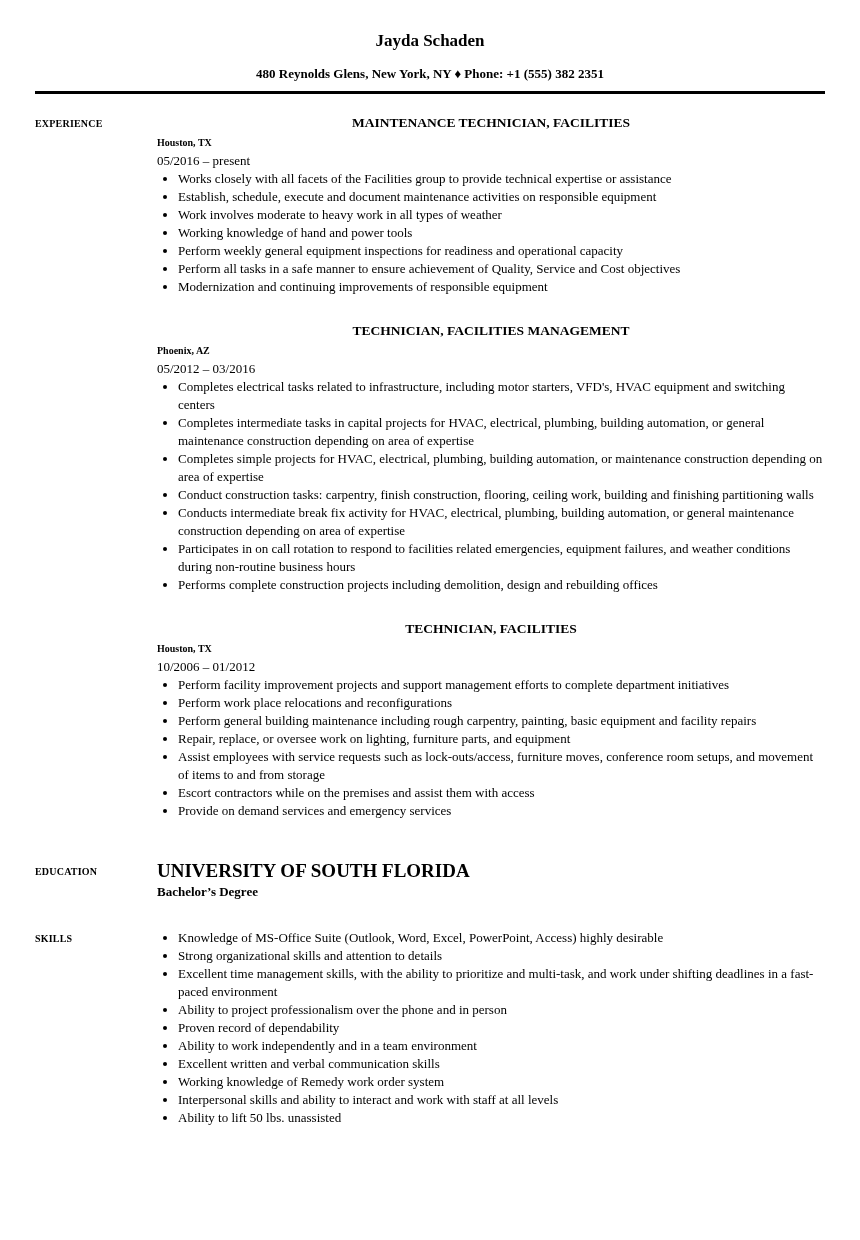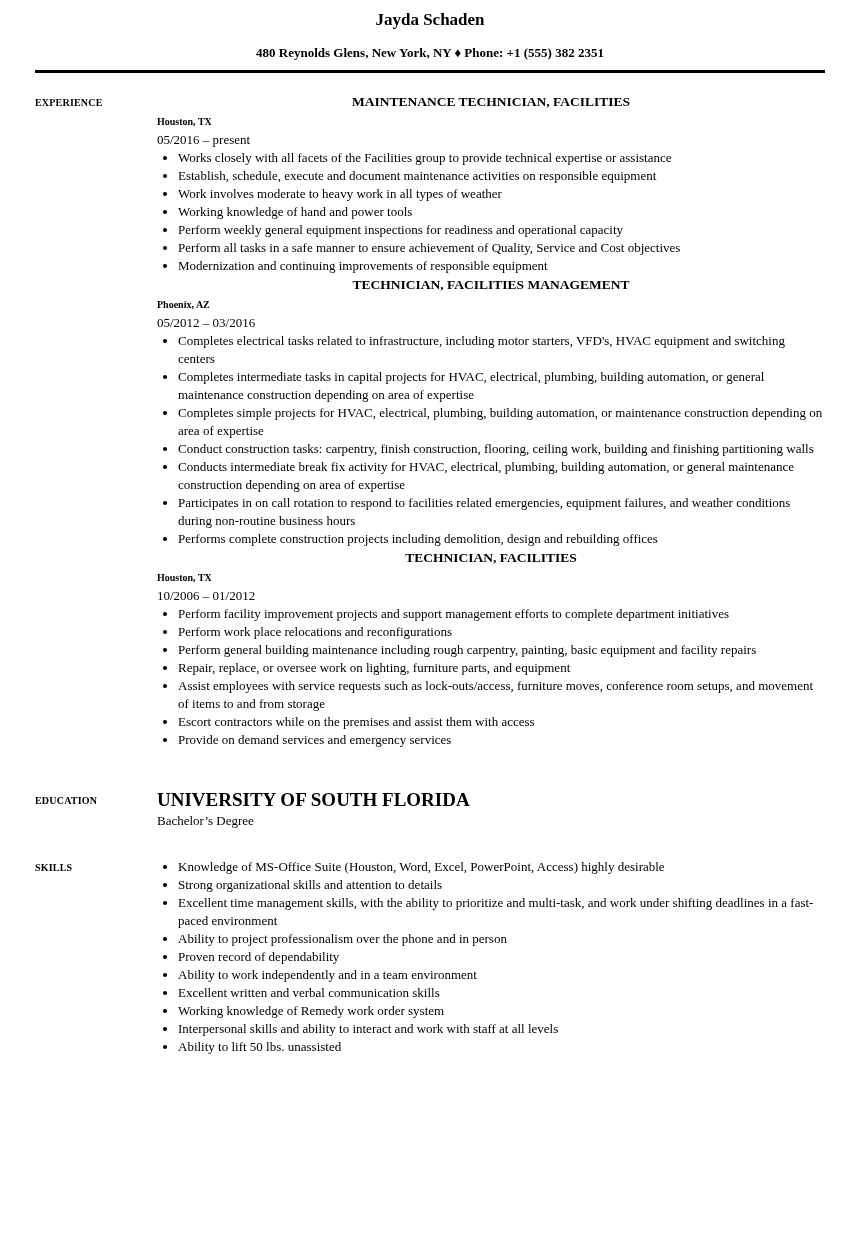--- a/index.html
+++ b/index.html
@@ -6,21 +6,21 @@
   html, body { background: #ffffff; }
   body {
     width: 860px;
     height: 1240px;
     font-family: "Liberation Serif", "DejaVu Serif", serif;
     color: #000000;
     position: relative;
     overflow: hidden;
   }
   .page {
-    padding: 9px 35px 0 35px;
+    padding: 30px 35px 0 35px;
   }
   
   .doc-header { text-align: center; }
   .doc-name {
     font-size: 17px;
     font-weight: bold;
     line-height: 22px;
   }
   .doc-contact {
     font-size: 13px;
@@ -43,21 +43,21 @@
   .section-education { margin-top: 41px; }
   .section-skills { margin-top: 27px; }
   .section-label {
     font-size: 10px;
     font-weight: bold;
     letter-spacing: 0.2px;
     line-height: 19px;
     padding-top: 1px;
   }
   
-  .job + .job { }
+  .job + .job { margin-top: 25px; }
   .job-title {
     font-size: 13.5px;
     font-weight: bold;
     line-height: 19px;
     text-align: center;
   }
   .job-location {
     font-size: 10px;
     font-weight: bold;
     line-height: 19px;
@@ -77,21 +77,21 @@
     line-height: 18px;
   }
   
   .edu-school {
     font-size: 19px;
     font-weight: bold;
     line-height: 19px;
   }
   .edu-degree {
     font-size: 13px;
-    font-weight: normal;
+    font-weight: bold;
     line-height: 19px;
     margin-top: 2px;
   }
 </style>
 </head>
 <body>
 
 <div class="page">
 
   <div class="doc-header">
@@ -157,21 +157,21 @@
     <div class="section-content">
       <div class="edu-school">UNIVERSITY OF SOUTH FLORIDA</div>
       <div class="edu-degree">Bachelor’s Degree</div>
     </div>
   </div>
 
   <div class="section section-skills">
     <div class="section-label">SKILLS</div>
     <div class="section-content">
       <ul class="bullets">
-        <li>Knowledge of MS-Office Suite (Houston, Word, Excel, PowerPoint, Access) highly desirable</li>
+        <li>Knowledge of MS-Office Suite (Outlook, Word, Excel, PowerPoint, Access) highly desirable</li>
         <li>Strong organizational skills and attention to details</li>
         <li>Excellent time management skills, with the ability to prioritize and multi-task, and work under shifting deadlines in a fast-paced environment</li>
         <li>Ability to project professionalism over the phone and in person</li>
         <li>Proven record of dependability</li>
         <li>Ability to work independently and in a team environment</li>
         <li>Excellent written and verbal communication skills</li>
         <li>Working knowledge of Remedy work order system</li>
         <li>Interpersonal skills and ability to interact and work with staff at all levels</li>
         <li>Ability to lift 50 lbs. unassisted</li>
       </ul>

